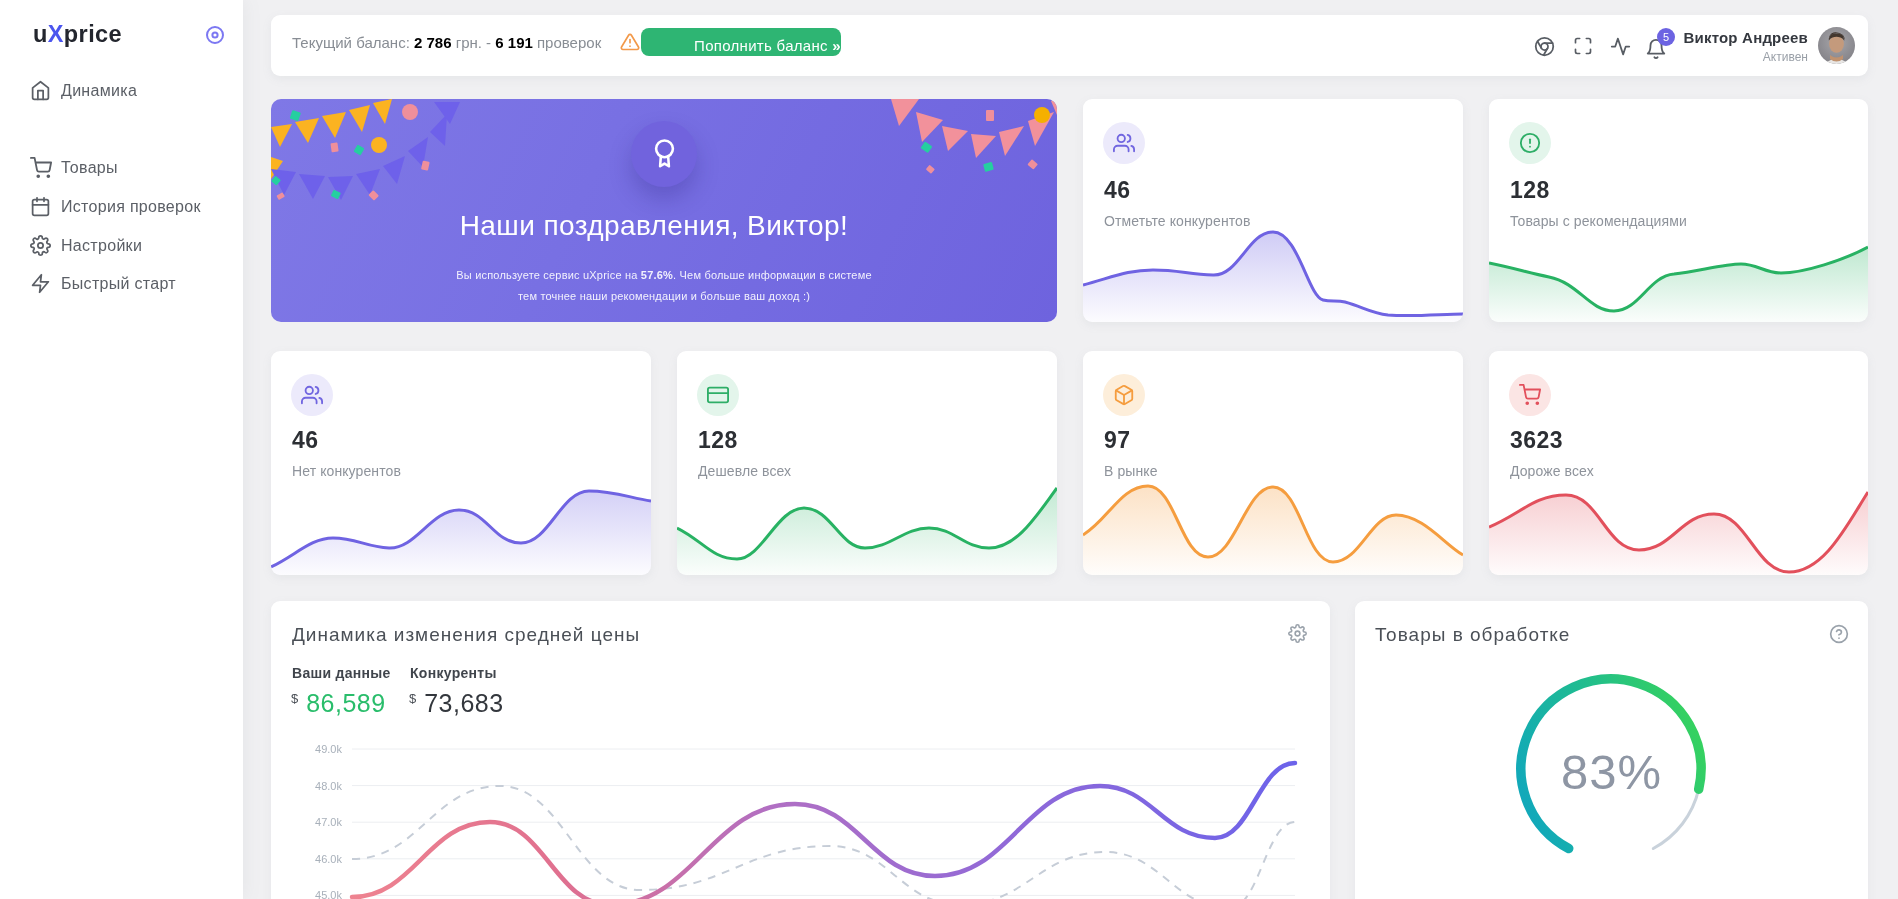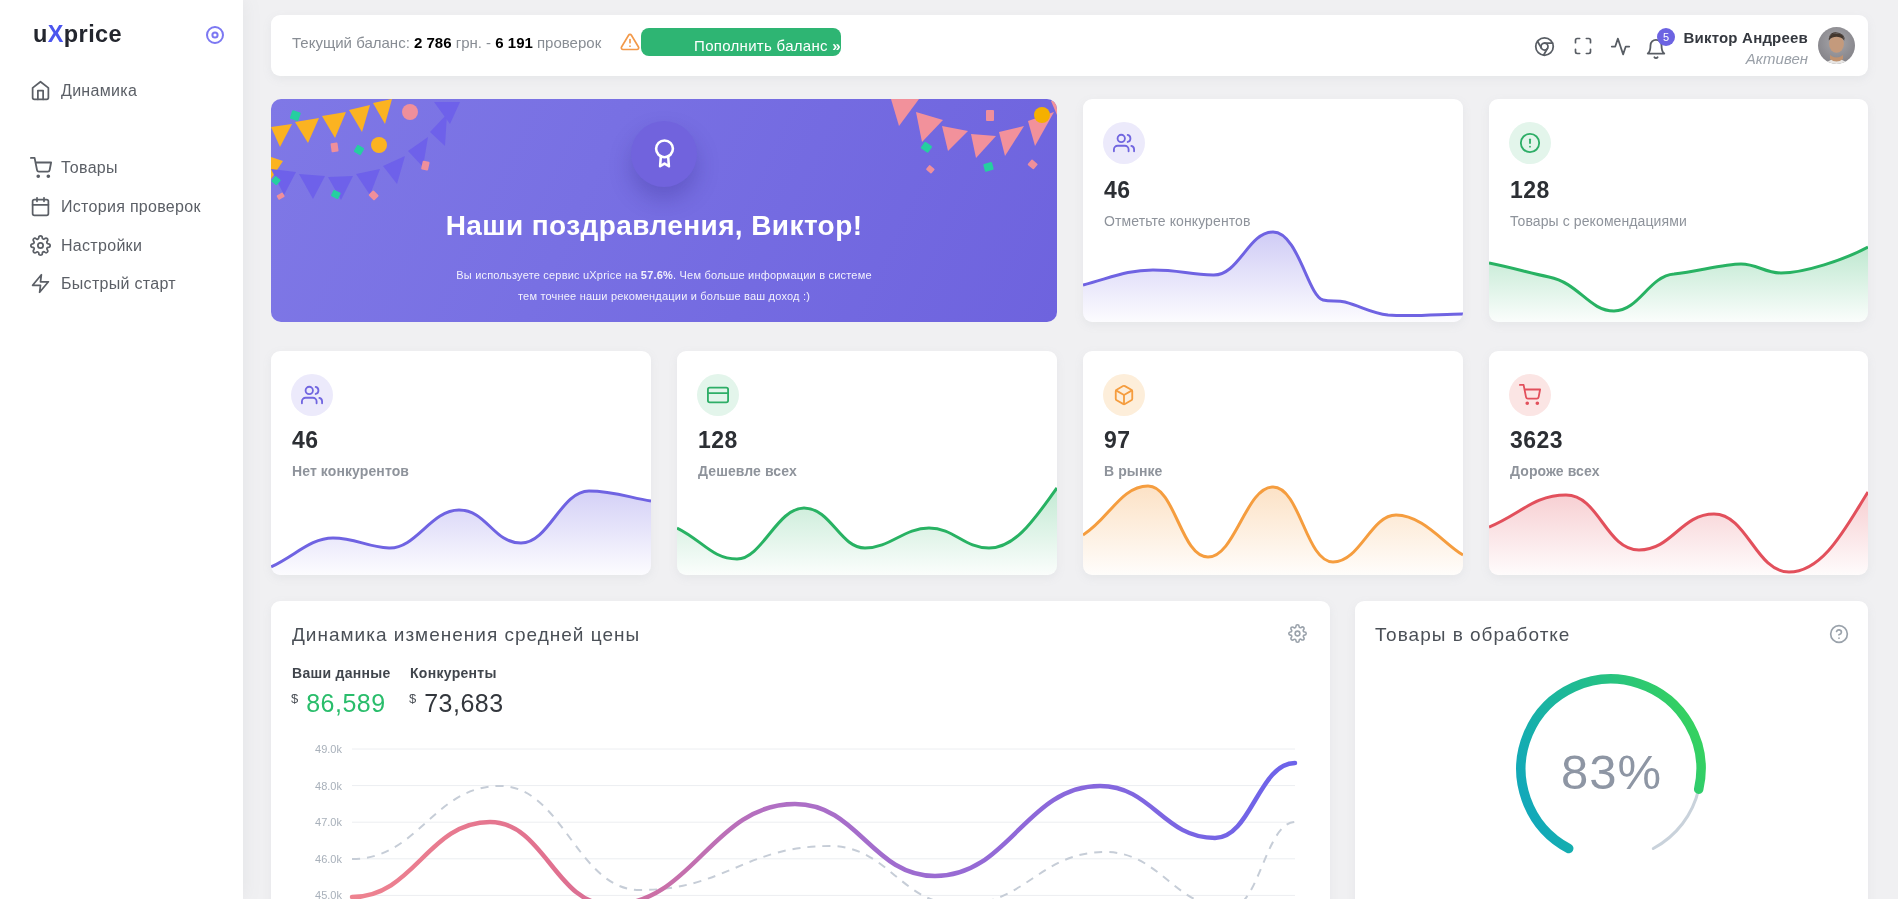--- a/index.html
+++ b/index.html
@@ -25,38 +25,38 @@
   #balance { position:absolute; left:21px; top:19px; font-size:15px; color:#888d94; }
   #balance b { color:#000000; }
   #warn { position:absolute; left:349px; top:17px; }
   #topup { position:absolute; left:370px; top:13px; width:200px; height:28px; background:#2eb573;
     border-radius:8px; color:#fff; font-size:15px; text-align:right; line-height:36px; letter-spacing:0.3px; }
   .tico { position:absolute; top:21px; color:#585d64; }
   #bellbadge { position:absolute; left:1386px; top:13px; width:18px; height:18px; border-radius:50%;
     background:#6c63e2; color:#fff; font-size:11px; text-align:center; line-height:18px; }
   #uname { position:absolute; right:60px; top:14px; text-align:right; }
   #uname .n1 { font-size:15px; font-weight:700; color:#34383f; letter-spacing:0.2px; }
-  #uname .n2 { font-size:15px; color:#9aa0a8; margin-top:4px;font-style:italic; }
+  #uname .n2 { font-size:12px; color:#9aa0a8; margin-top:4px; }
   #avatar { position:absolute; left:1547px; top:12px; width:37px; height:37px; border-radius:50%; overflow:hidden; }
   
   #banner { position:absolute; left:271px; top:99px; width:786px; height:223px; border-radius:10px;
     background:linear-gradient(115deg,#7f78e6 0%,#7870e3 40%,#6e63de 100%); overflow:hidden; }
   #bannerbadge { position:absolute; left:360px; top:22px; width:66px; height:66px; border-radius:50%;
     background:#7163dd; box-shadow:0 12px 22px rgba(45,35,130,0.28); }
   #btitle { position:absolute; left:0; top:111px; width:766px; text-align:center; color:#fff;
-    font-size:28px; font-weight:700; letter-spacing:0.4px; }
+    font-size:28px; font-weight:400; letter-spacing:0.4px; }
   #bsub { position:absolute; left:0; top:166px; width:786px; text-align:center; color:#f2f1fd;
     font-size:11px; line-height:21px; letter-spacing:0.2px; }
   
   .icircle { position:absolute; left:20px; top:23px; width:42px; height:42px; border-radius:50%; }
   .icircle svg { position:absolute; left:10px; top:10px; }
   .statnum { position:absolute; left:21px; top:78px; font-size:23px; font-weight:700; color:#2c2f34; letter-spacing:0.5px; }
   .statlbl { position:absolute; left:21px; top:114px; font-size:14px; color:#8e939b; letter-spacing:0.1px; }
   .statnum2 { position:absolute; left:21px; top:76px; font-size:23px; font-weight:700; color:#2c2f34; letter-spacing:0.5px; }
-  .statlbl2 { position:absolute; left:21px; top:112px; font-size:14px; color:#8e939b; letter-spacing:0.1px;font-weight:bold; }
+  .statlbl2 { position:absolute; left:21px; top:112px; font-size:14px; color:#8e939b; letter-spacing:0.1px; }
   .minichart { position:absolute; left:0; bottom:0; }
   
   #chartcard { position:absolute; left:271px; top:601px; width:1059px; height:320px;
     background:#fff; border-radius:9px; box-shadow:0 3px 10px rgba(140,145,160,0.10); }
   #chartcard h3, #gaugecard h3 { font-weight:400; font-size:19px; color:#4b5057; letter-spacing:1px; }
   #gaugecard { position:absolute; left:1355px; top:601px; width:513px; height:320px;
     background:#fff; border-radius:9px; box-shadow:0 3px 10px rgba(140,145,160,0.10); }
   .leg-t { font-size:14px; font-weight:700; color:#40454c; letter-spacing:0.3px; }
   .leg-v { font-size:25px; letter-spacing:0.5px; }
   .leg-v sup { font-size:13px; color:#4a4f56; }

